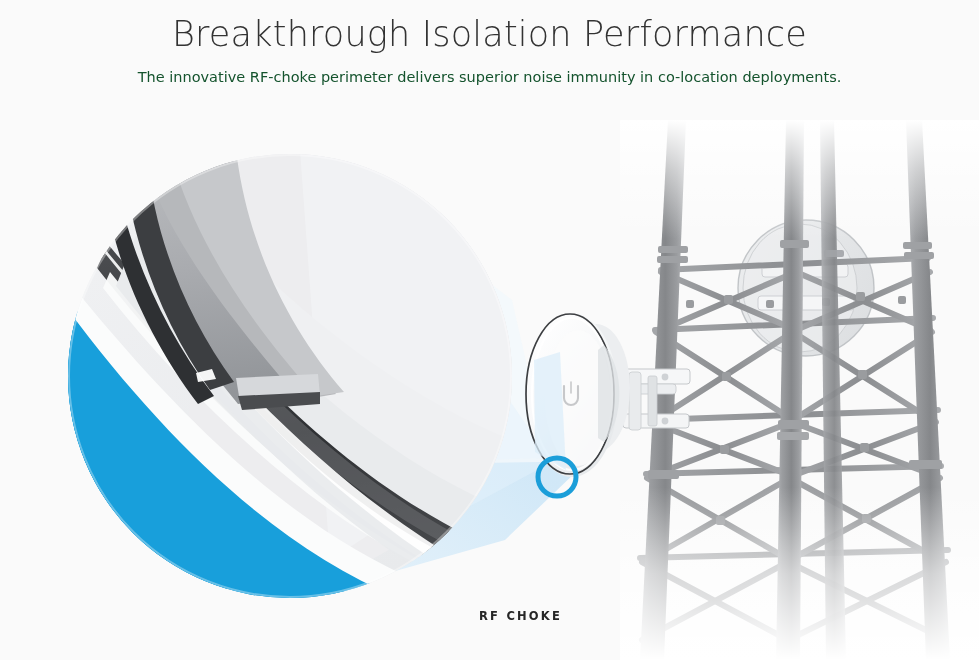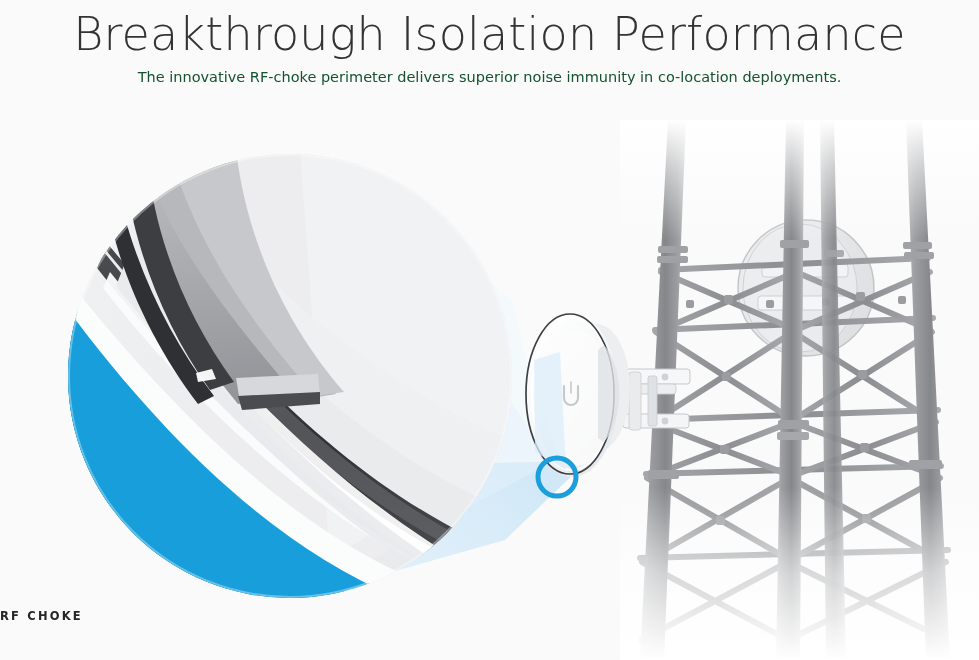--- a/index.html
+++ b/index.html
@@ -25,21 +25,21 @@
     top: 0;
     width: 979px;
     text-align: center;
     z-index: 40;
   }
   #page-title {
     margin: 0;
     padding-top: 12px;
     font-family: "DejaVu Sans", sans-serif;
     font-weight: 200;
-    font-size: 46px;
+    font-size: 35px;
     letter-spacing: 0.2px;
     color: #333333;
     line-height: 44px;
     white-space: nowrap;
   }
   #page-subtitle {
     margin: 0;
     padding-top: 11px;
     font-family: "DejaVu Sans", sans-serif;
     font-weight: 400;
@@ -58,21 +58,21 @@
     height: 660px;
   }
   #stage svg { display: block; }
 
   
   #rf-choke-caption {
     position: absolute;
     left: 0;
     top: 609px;
     width: 562px;
-    text-align: left;
+    text-align: right;
     font-family: "DejaVu Sans", sans-serif;
     font-size: 11.5px;
     font-weight: 600;
     letter-spacing: 2.2px;
     color: #262626;
     z-index: 45;
   }
 </style>
 </head>
 <body>

